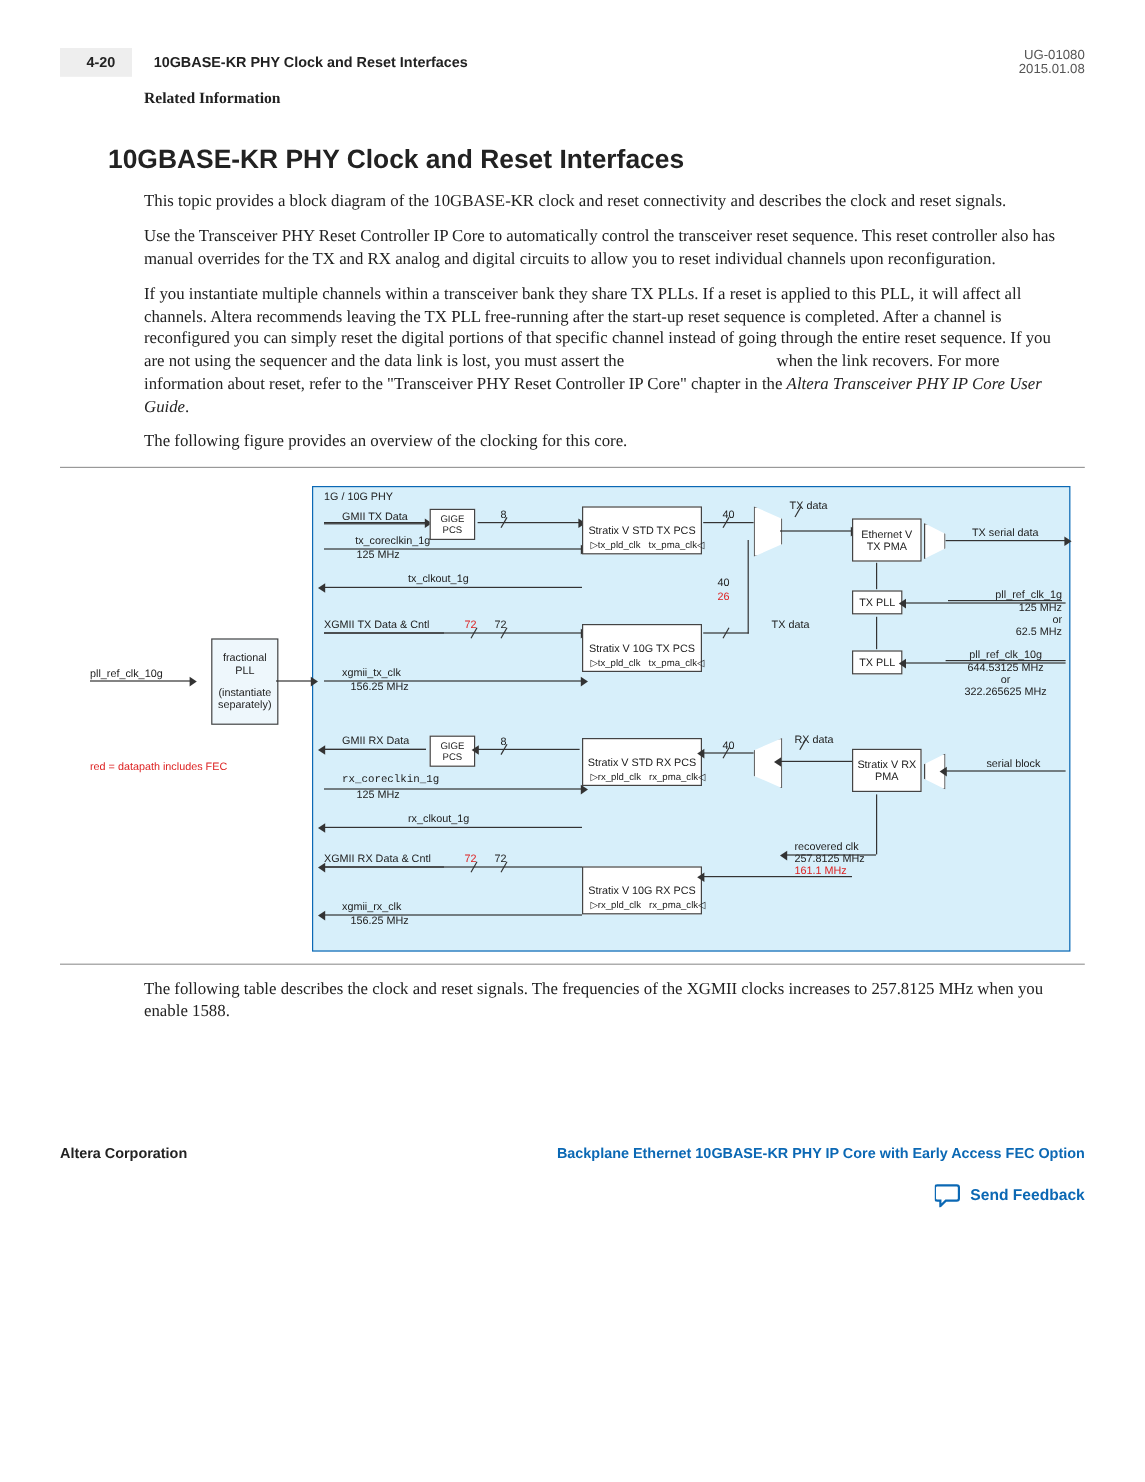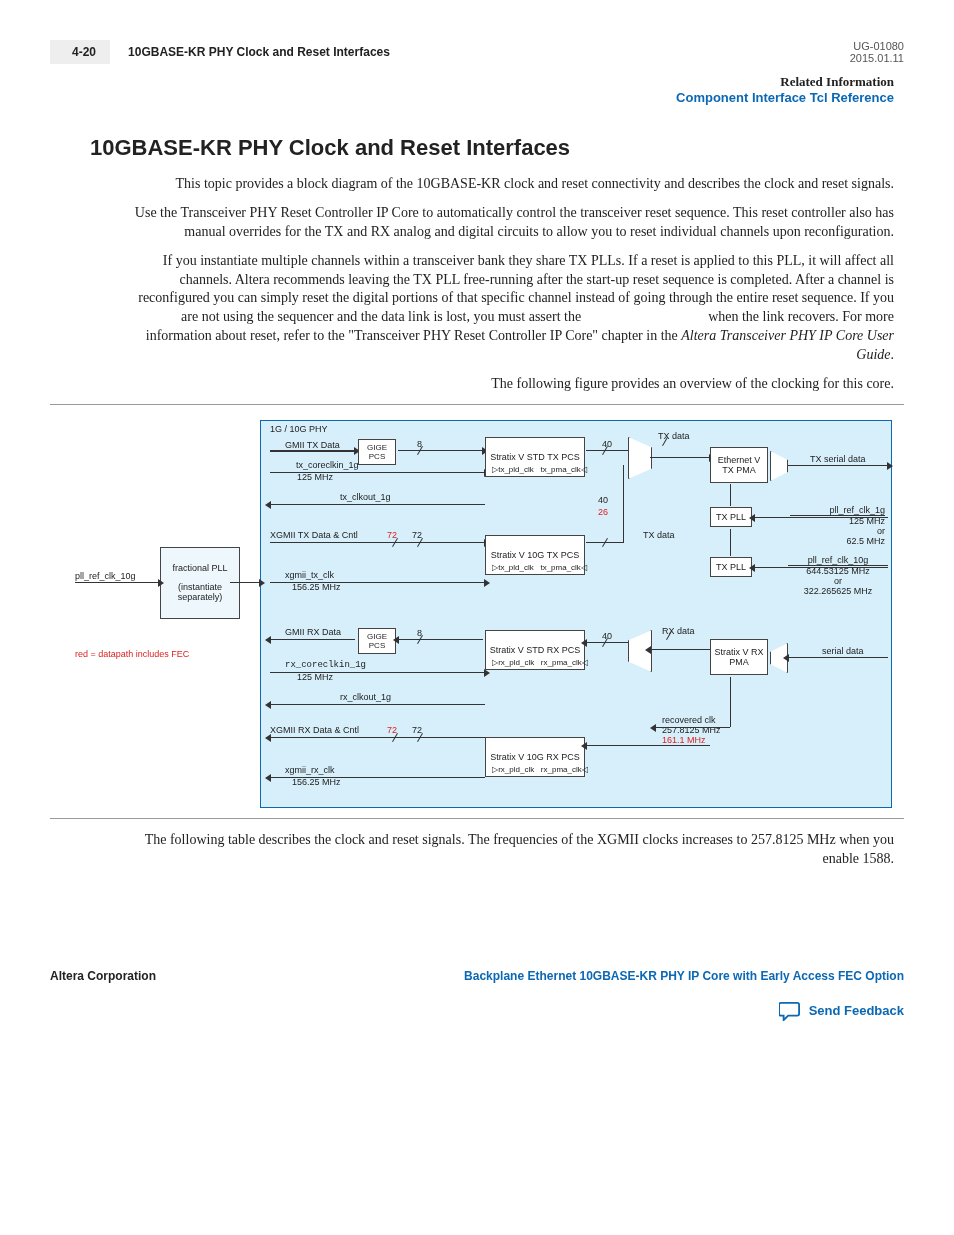--- a/index.html
+++ b/index.html
@@ -36,21 +36,20 @@
   }
   .header-right {
     text-align: right;
     font-family: Arial, sans-serif;
     font-size: 11px;
     color: #555;
   }
   .body-indent {
     margin-left: 70px;
     margin-right: 10px;
-    text-align: right;
   }
   .related-info {
     font-weight: bold;
     font-size: 13px;
   }
   .link {
     color: #0b68b4;
     font-family: Arial, sans-serif;
     font-weight: bold;
     font-size: 13px;
@@ -171,27 +170,26 @@
 </head>
 <body>
 
 <div class="header-row">
   <div class="header-left">
     <div class="page-num-box">4-20</div>
     <div class="header-title">10GBASE-KR PHY Clock and Reset Interfaces</div>
   </div>
   <div class="header-right">
     <div>UG-01080</div>
-    <div>2015.01.11</div>
+    <div>2015.01.08</div>
   </div>
 </div>
 
 <div class="body-indent">
   <div class="related-info">Related Information</div>
-  <div class="link">Component Interface Tcl Reference</div>
 </div>
 
 <h1 class="section">10GBASE-KR PHY Clock and Reset Interfaces</h1>
 
 <div class="body-indent">
   <p class="body">This topic provides a block diagram of the 10GBASE-KR clock and reset connectivity and describes the clock and reset signals.</p>
   <p class="body">Use the Transceiver PHY Reset Controller IP Core to automatically control the transceiver reset sequence. This reset controller also has manual overrides for the TX and RX analog and digital circuits to allow you to reset individual channels upon reconfiguration.</p>
   <p class="body">
     <span>If you instantiate multiple channels within a transceiver bank they share TX PLLs. If a reset is applied to this PLL, it will affect all channels. Altera recommends leaving the TX PLL free-running after the start-up reset sequence is completed. After a channel is reconfigured you can simply reset the digital portions of that specific channel instead of going through the entire reset sequence. If you are not using the sequencer and the data link is lost, you must assert the </span>
     <span style="display:inline-block; width:120px;"></span>
@@ -200,21 +198,21 @@
   </p>
   <p class="body">The following figure provides an overview of the clocking for this core.</p>
 </div>
 
 <hr class="full">
 
 <div class="diagram-wrap">
   <div class="phy-box"></div>
   <div class="dlabel" style="left:200px; top:7px;">1G / 10G PHY</div>
 
-  <div class="dbox light" style="left:90px; top:130px; width:80px; height:72px;">
+  <div class="dbox light" style="left:106px; top:130px; width:56px; height:72px;">
     <span>fractional PLL</span>
     <span style="margin-top:8px;">(instantiate separately)</span>
   </div>
   <div class="line arrow-r" style="left:5px; top:165px; width:84px; height:1px;"></div>
   <div class="dlabel" style="left:5px; top:154px;">pll_ref_clk_10g</div>
   <div class="line arrow-r" style="left:160px; top:165px; width:30px; height:1px;"></div>
 
   <div class="dlabel redtxt" style="left:5px; top:232px;">red = datapath includes FEC</div>
 
   <div class="dlabel" style="left:215px; top:23px;">GMII TX Data</div>
@@ -316,21 +314,21 @@
   <div class="dlabel" style="left:532px; top:214px;">40</div>
   <div class="slash" style="left:530px; top:225px;"></div>
 
   <div class="line arrow-l" style="left:580px; top:232px; width:60px; height:1px;"></div>
   <div class="dlabel" style="left:592px; top:209px;">RX  data</div>
   <div class="slash" style="left:594px; top:218px;"></div>
 
   <div class="dbox" style="left:640px; top:222px; width:58px; height:36px;">Stratix V RX PMA</div>
   <div class="trap" style="left:700px; top:226px; width:16px; height:28px; clip-path: polygon(100% 0, 0 30%, 0 70%, 100% 100%);"></div>
   <div class="line arrow-l" style="left:718px; top:240px; width:100px; height:1px;"></div>
-  <div class="dlabel" style="left:752px; top:229px;">serial data</div>
+  <div class="dlabel" style="left:752px; top:229px;">serial block</div>
 
   <div class="dlabel" style="left:200px; top:308px;">XGMII RX Data &amp; Cntl</div>
   <div class="line arrow-l" style="left:200px; top:320px; width:215px; height:1px;"></div>
   <div class="dlabel redtxt" style="left:317px; top:308px;">72</div>
   <div class="slash" style="left:320px; top:320px;"></div>
   <div class="dlabel" style="left:342px; top:308px;">72</div>
   <div class="slash" style="left:345px; top:320px;"></div>
 
   <div class="dlabel" style="left:215px; top:348px;">xgmii_rx_clk</div>
   <div class="dlabel" style="left:222px; top:360px;">156.25 MHz</div>

